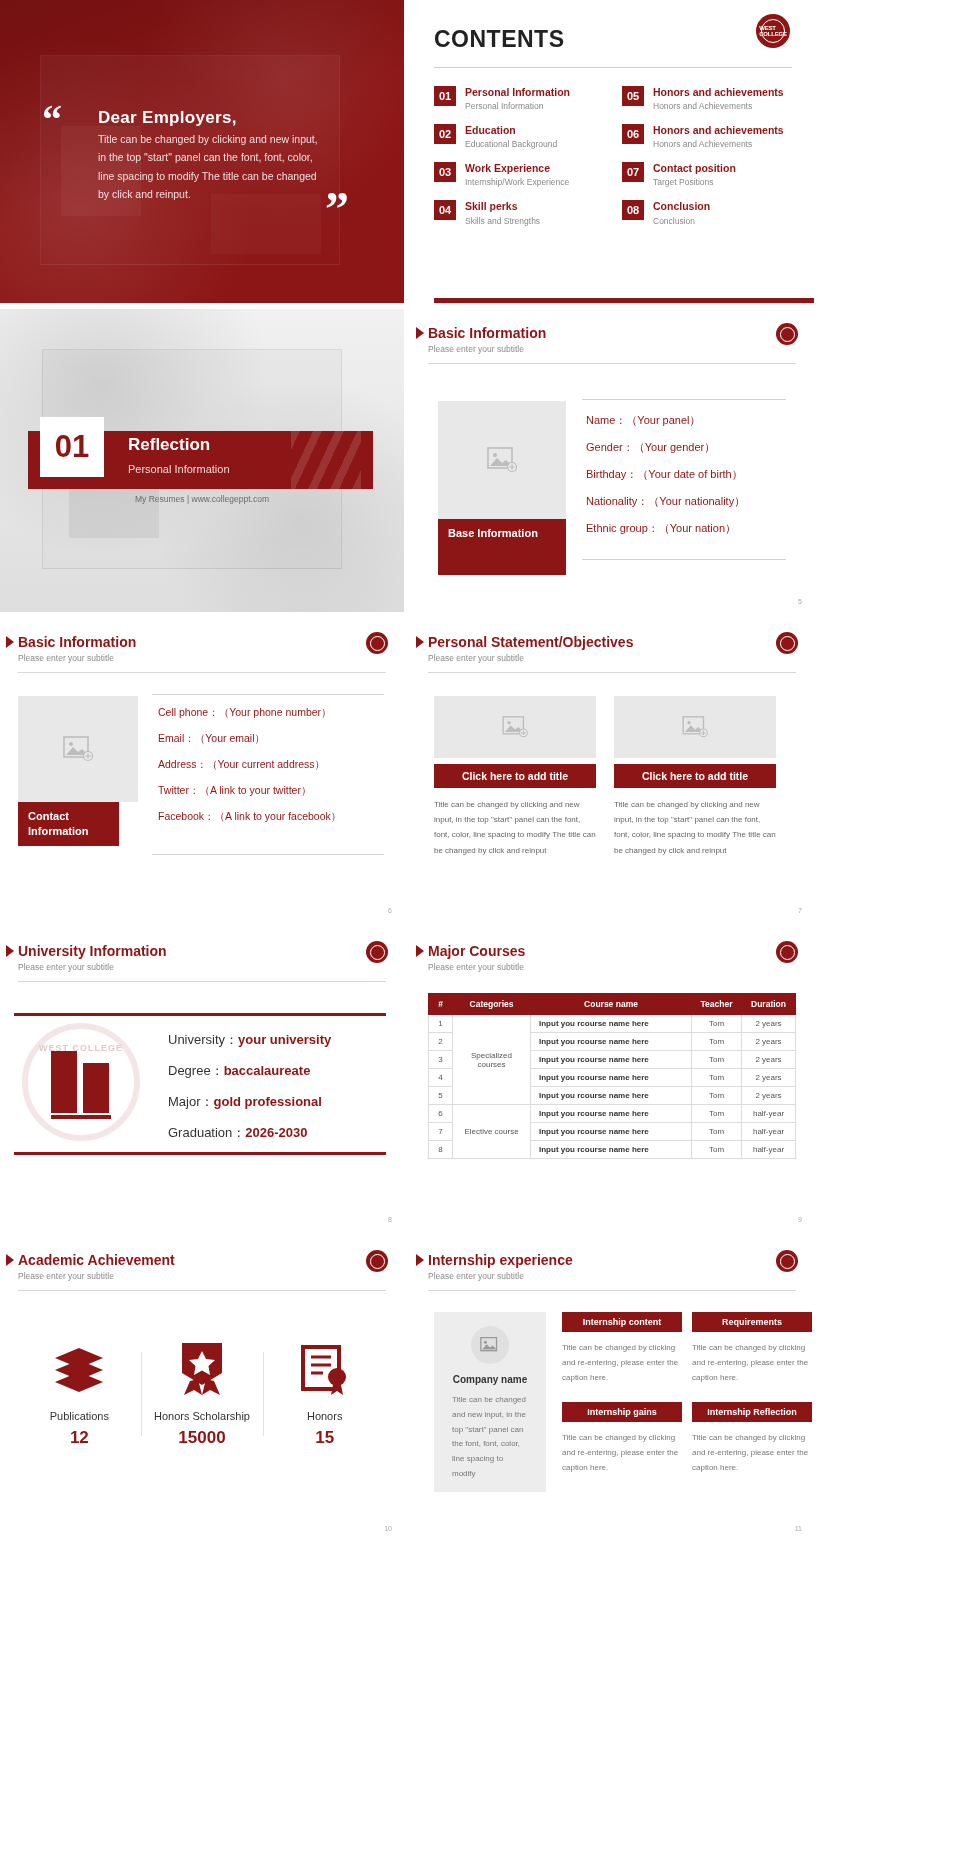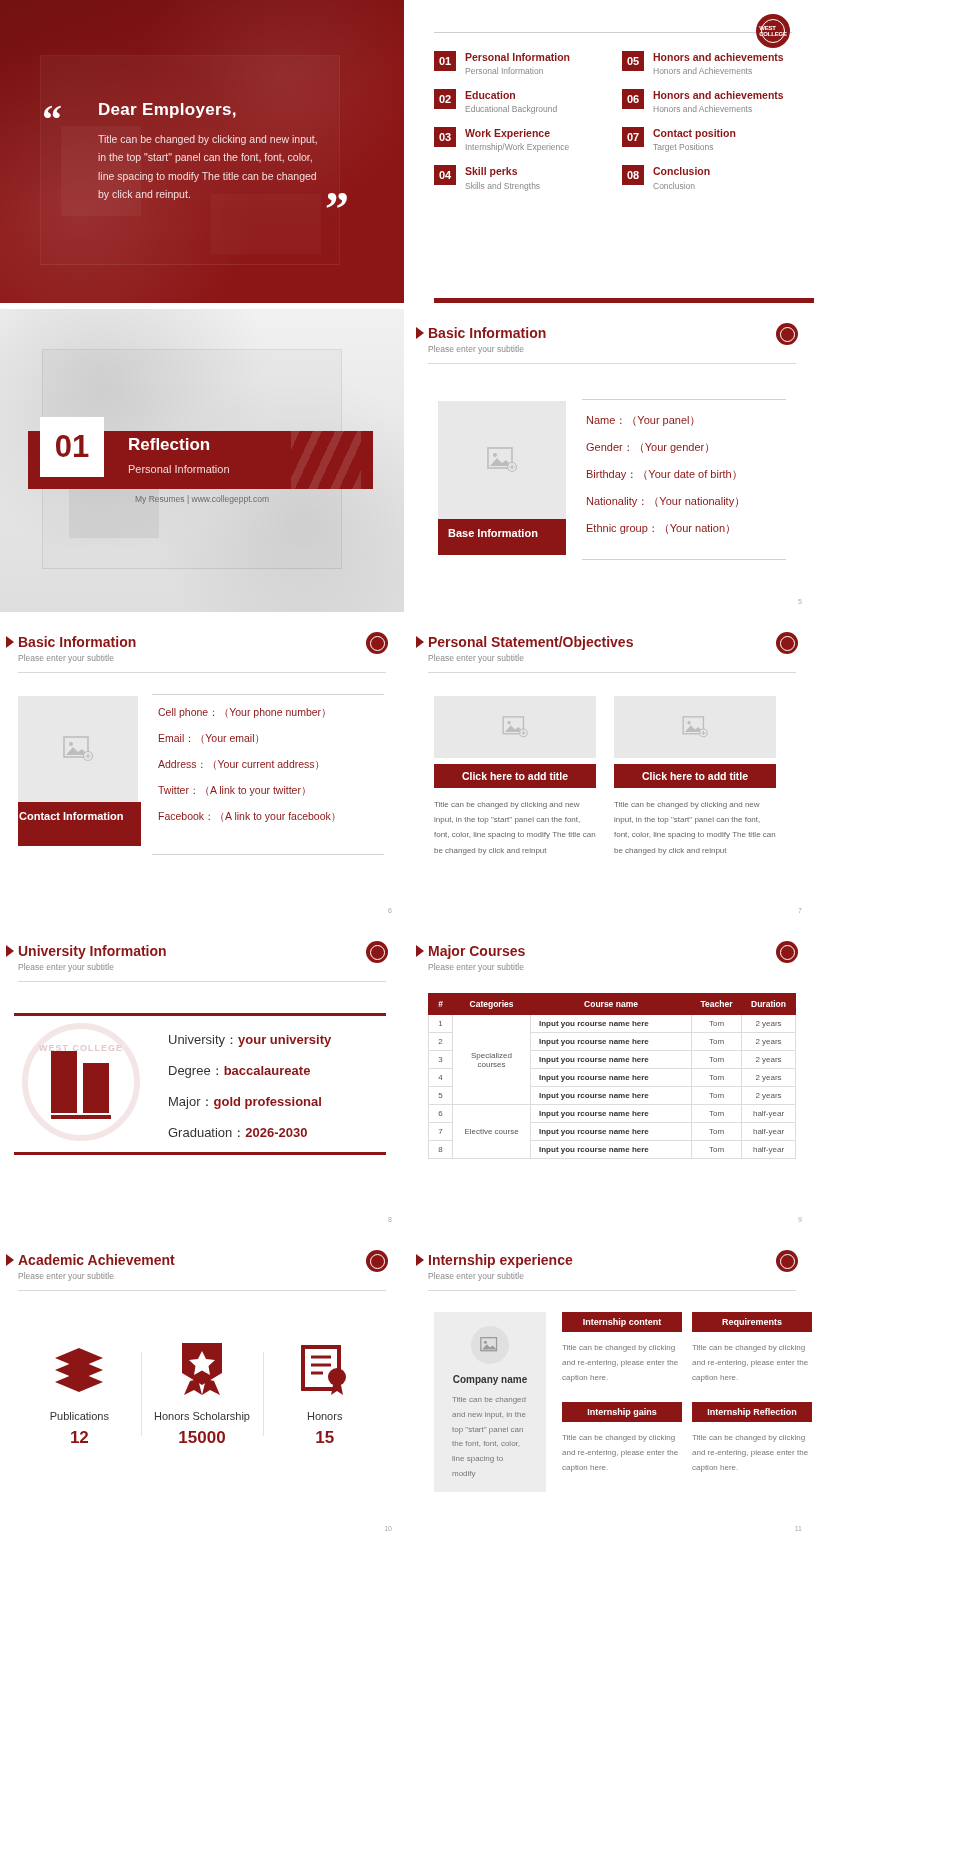--- a/index.html
+++ b/index.html
@@ -65,21 +65,21 @@
     font-size: 40px;
     color: #ffffff;
     font-family: "Liberation Serif", serif;
     line-height: 1;
     font-weight: bold;
   }
   .q-open { left: 42px; top: 100px; }
   .q-close { right: 55px; top: 185px; font-size: 48px; }
   .q-title {
     position: absolute;
-    left: 98px; top: 100px;
+    left: 98px; top: 108px;
     color: #fff;
     font-size: 17px;
     font-weight: bold;
     letter-spacing: .3px;
   }
   .q-body {
     position: absolute;
     left: 98px; top: 130px;
     width: 222px;
     color: #f3dede;
@@ -212,35 +212,35 @@
   
   .ph {
     background: #e8e8e8;
     display: flex; align-items: center; justify-content: center;
   }
   .ph svg { opacity: .55; }
 
   
   .bi-photo { position: absolute; left: 28px; top: 92px; width: 128px; height: 118px; }
   .bi-label {
-    position: absolute; left: 28px; top: 210px; width: 128px; height: 36px;
+    position: absolute; left: 28px; top: 210px; width: 128px; height: 56px;
     background: #8c1515; color: #fff; font-size: 11px; font-weight: bold;
     padding: 7px 10px; line-height: 1.35;
   }
   .bi-rule-t { position: absolute; left: 172px; right: 28px; top: 90px; border-top: 1px solid #d2d2d2; }
   .bi-rule-b { position: absolute; left: 172px; right: 28px; top: 250px; border-top: 1px solid #d2d2d2; }
   .bi-list { position: absolute; left: 176px; top: 104px; }
   .bi-list .li { font-size: 11px; color: #8c1515; margin-bottom: 12px; }
 
   
   .ci-photo { position: absolute; left: 18px; top: 78px; width: 120px; height: 106px; }
   .ci-label {
-    position: absolute; left: 18px; top: 184px; width: 123px; height: 44px;
+    position: absolute; left: 18px; top: 184px; width: 101px; height: 44px;
     background: #8c1515; color: #fff; font-size: 11px; font-weight: bold;
-    padding: 7px 1px; line-height: 1.35;
+    padding: 7px 10px; line-height: 1.35;
   }
   .ci-rule-t { position: absolute; left: 152px; right: 20px; top: 76px; border-top: 1px solid #d2d2d2; }
   .ci-rule-b { position: absolute; left: 152px; right: 20px; top: 236px; border-top: 1px solid #d2d2d2; }
   .ci-list { position: absolute; left: 158px; top: 88px; }
   .ci-list .li { font-size: 10.5px; color: #8c1515; margin-bottom: 12px; }
 
   
   .ps-card { position: absolute; top: 78px; width: 162px; }
   .ps-card.a { left: 24px; }
   .ps-card.b { left: 204px; }
@@ -333,20 +333,21 @@
     <div class="q-mark q-open">“</div>
     <div class="q-title">Dear Employers,</div>
     <div class="q-body">Title can be changed by clicking and new input, in the top "start" panel can the font, font, color, line spacing to modify The title can be changed by click and reinput.</div>
     <div class="q-mark q-close">”</div>
   </div>
 
   <div class="slide s-contents">
     <div class="crest">
       <div class="inner">WEST COLLEGE</div>
     </div>
+    <div class="contents-title">CONTENTS</div>
     <div class="contents-rule"></div>
     <div class="toc-grid">
       <div class="toc-item">
         <div class="toc-num">01</div>
         <div>
             <div class="toc-t">Personal Information</div>
         <div class="toc-s">Personal Information</div>
           </div>
       </div>
       <div class="toc-item">

